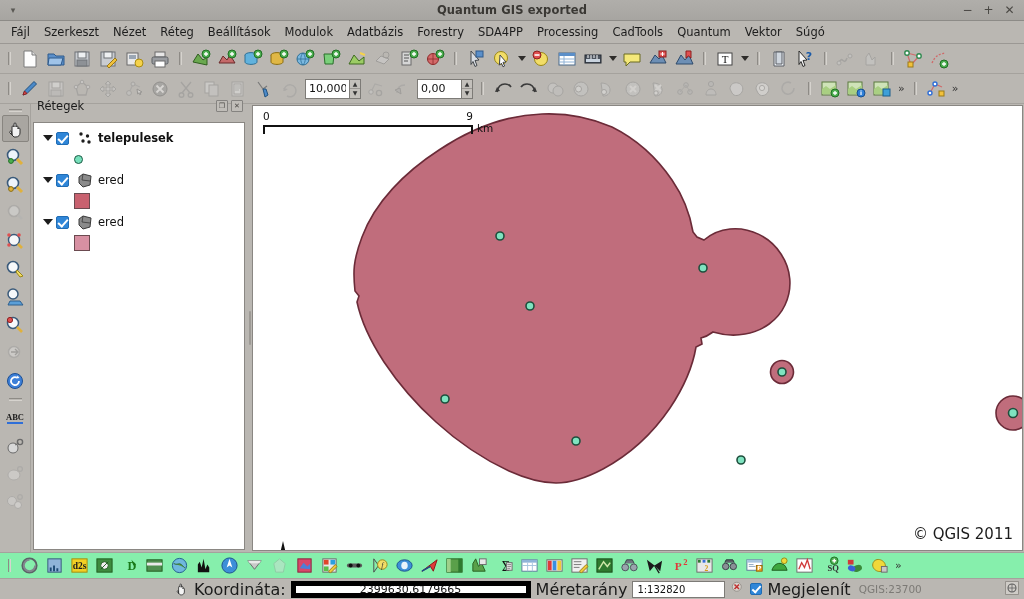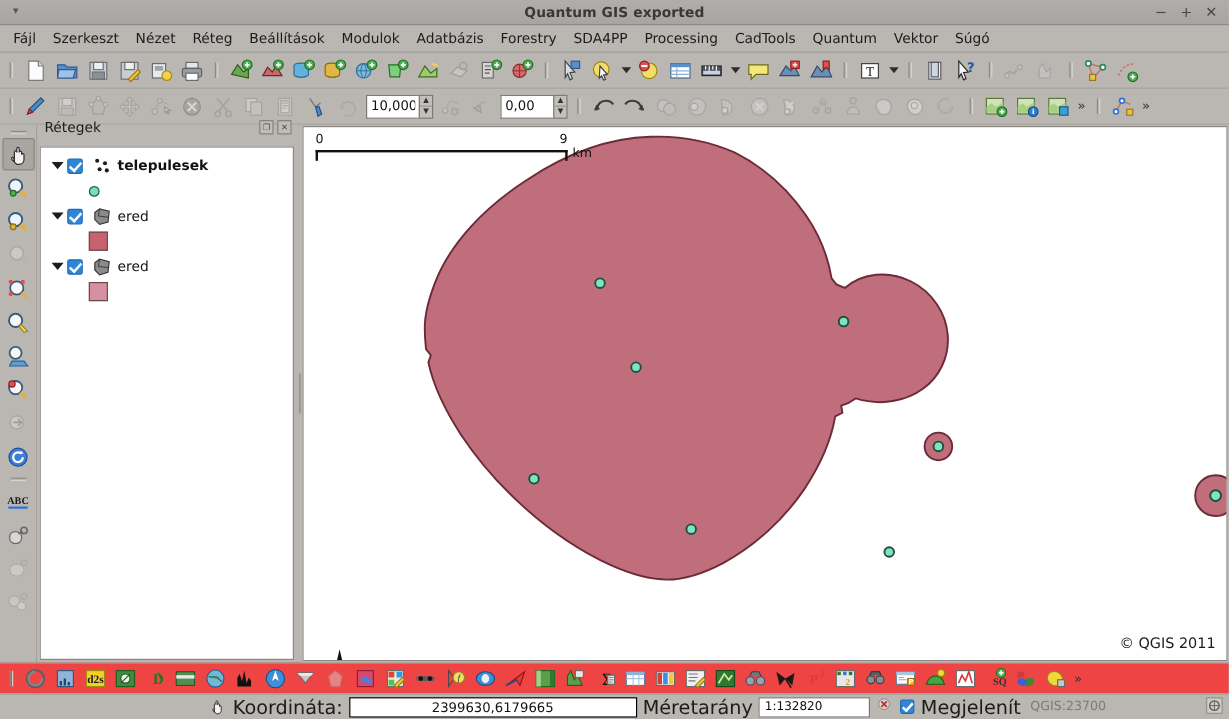--- a/index.html
+++ b/index.html
@@ -224,45 +224,45 @@
     width: 210px; height: 9px;
     border: 2px solid #111; border-top: 2px solid #111;
     border-bottom: none; border-left: 2px solid #111; border-right: 2px solid #111;
     box-sizing: border-box;
   }
   .scalebar .sb-wrap { display: flex; align-items: flex-end; gap: 4px; }
   .scalebar .sb-unit { font-size: 10.5px; color: #111; line-height: 11px; }
 
   .copyright {
     position: absolute; right: 9px; bottom: 7px;
-    font-size: 12px; color: #1b1b1b;
+    font-size: 15px; color: #1b1b1b;
   }
   .compass { position: absolute; left: 8px; bottom: 10px; }
 
   
   .bottombar {
     flex: 0 0 26px; height: 26px;
-    background: #ef4444; border-top: 1px solid #a5a29d;
+    background: #86efac; border-top: 1px solid #a5a29d;
     display: flex; align-items: center; padding-left: 2px; overflow: hidden;
   }
   .bottombar .tbtn { width: 25px; flex: 0 0 25px; height: 24px; }
 
   
   .statusbar {
     flex: 0 0 21px; height: 21px;
     background: #bab7b2; border-top: 1px solid #a5a29d;
     display: flex; align-items: center; padding: 0 4px; gap: 5px;
   }
   .statusbar .sb-left { display: flex; align-items: center; gap: 5px; margin-left: 2px; }
   .statusbar .progress {
     width: 160px; height: 13px; margin-left: 2px;
   }
   .statusbar label { font-size: 16px; color: #1b1b1b; }
   .statusbar .coordfield {
-    width: 240px; height: 17px; border: 1px solid #000000;
+    width: 240px; height: 17px; border: 5px solid #000000;
     background: #fff; font-size: 11px; color: #111;
     text-align: center; line-height: 15px; font-family: inherit;
     padding: 0 2px; outline: none;
   }
   .statusbar .scalefield {
     width: 93px; height: 17px; border: 1px solid #7d7b77;
     background: #fff; font-size: 10px; color: #111;
     line-height: 15px; padding: 0 4px; font-family: inherit; outline: none;
   }
   .statusbar .render-chk {

